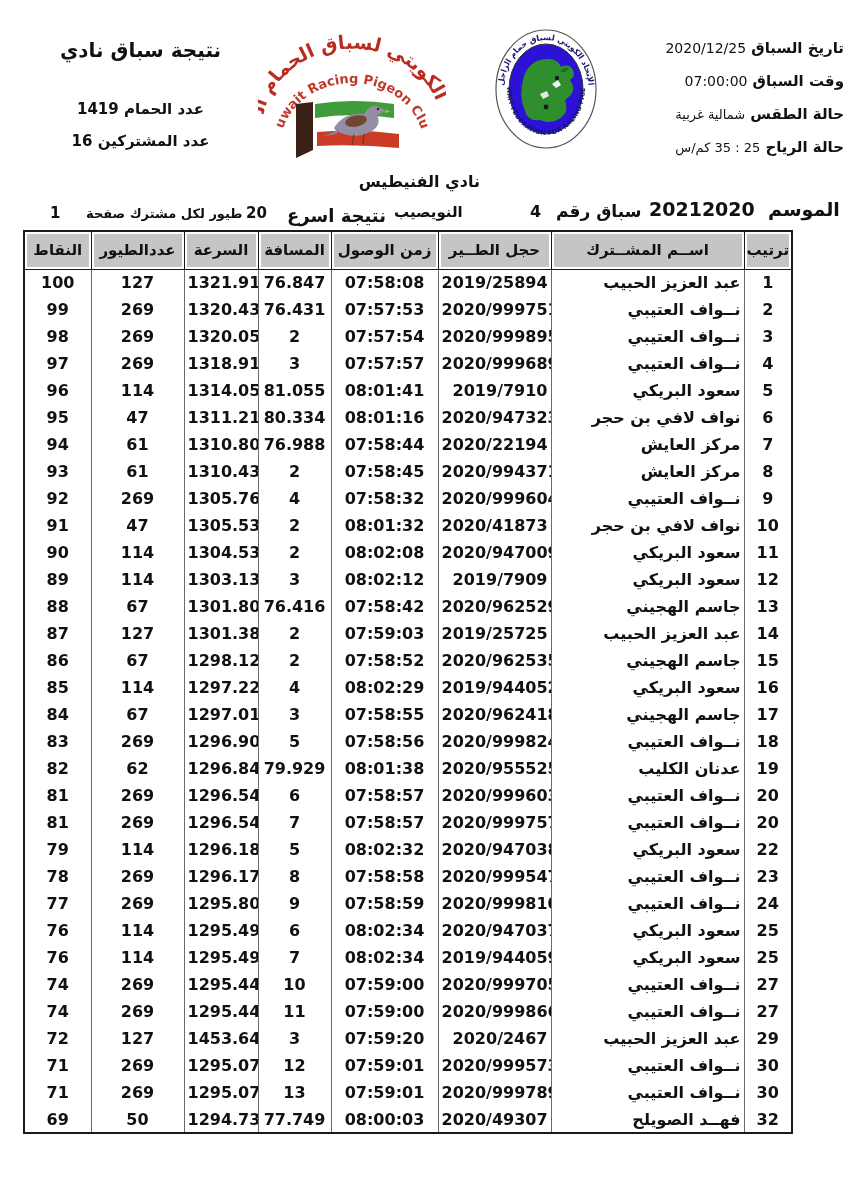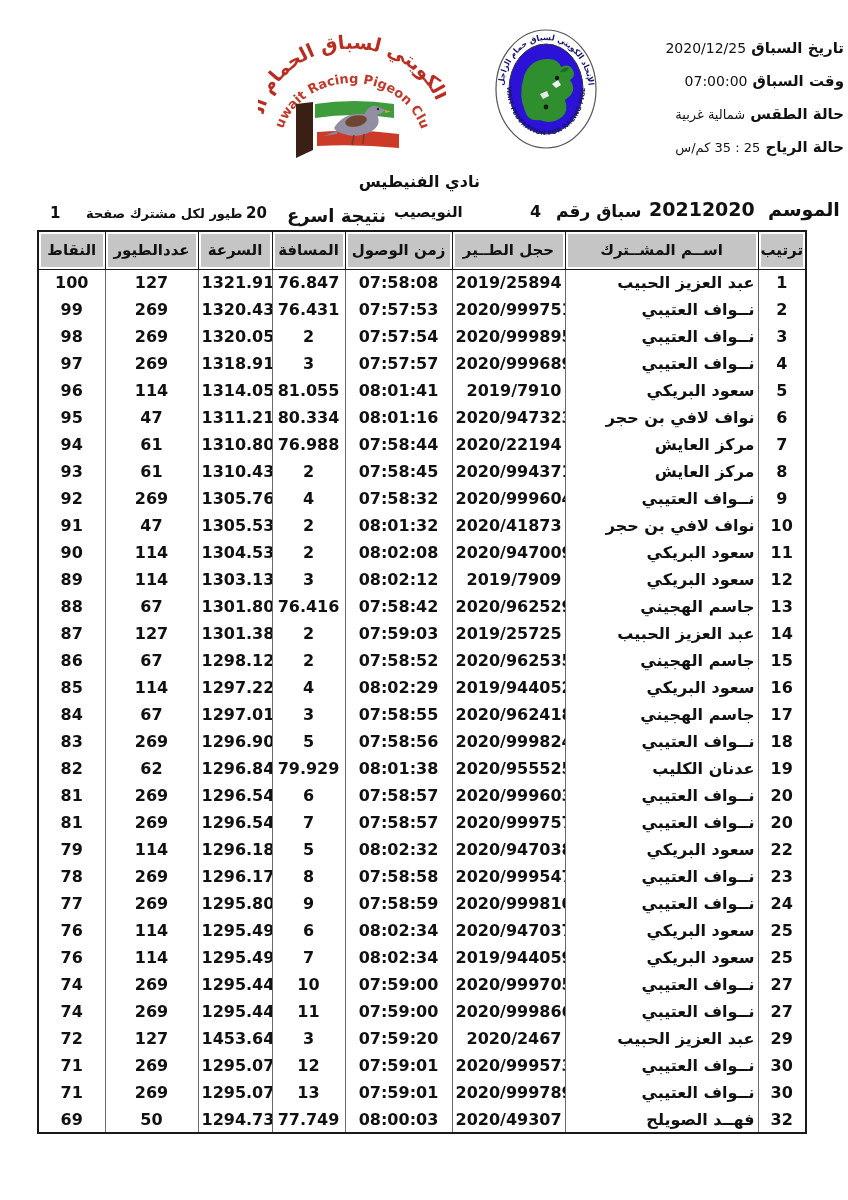--- a/index.html
+++ b/index.html
@@ -32,21 +32,21 @@
   .m-page      { left:50px;  top:204px; font-size:15px; }
   .m-perpart   { left:86px;  top:206px; font-size:13px; }
   .m-rescount  { left:246px; top:204px; font-size:15px; }
   .m-reslabel  { left:287px; top:205px; font-size:18px; }
   .m-location  { left:394px; top:203px; font-size:15px; }
   .m-raceno    { left:530px; top:202px; font-size:16px; }
   .m-racelabel { left:556px; top:201px; font-size:17px; }
   .m-season    { left:649px; top:198px; font-size:19px; }
   .m-seasonlbl { left:768px; top:198px; font-size:19px; }
   
-  .table-wrap { position:absolute; left:37px; top:230px; width:673px; }
+  .table-wrap { position:absolute; left:23px; top:230px; width:673px; }
   table.results { border-collapse:collapse; width:768px; table-layout:fixed; border:2px solid #1a1a1a; }
   table.results thead th { border:1px solid #1a1a1a; padding:2px; height:38px; vertical-align:middle; }
   .chip { background:#c5c5c5; width:100%; height:100%; display:flex; align-items:center;
           justify-content:center; font-weight:bold; font-size:15px; white-space:nowrap;
           overflow:visible; direction:rtl; }
   table.results tbody td {
     border-left:1px solid #6a6a6a; border-right:1px solid #6a6a6a;
     height:27px; font-weight:bold; font-size:16px; padding:0 3px;
     white-space:nowrap; overflow:hidden; vertical-align:middle;
   }
@@ -57,20 +57,31 @@
   td.col-arrival  { text-align:center; padding-right:2px; }
   td.col-ring     { text-align:right; padding-right:4px; }
   td.col-name     { text-align:right; padding-right:6px; font-size:14px; direction:rtl; }
   td.col-rank     { text-align:center; }
 </style>
 </head>
 <body>
 
 <div class="page">
 
+  <div class="top-left">
+    <div class="tl-title">نتيجة سباق نادي</div>
+    <div class="tl-line l1">
+      <b>عدد الحمام</b>
+      <span>1419</span>
+    </div>
+    <div class="tl-line l2">
+      <b>عدد المشتركين</b>
+      <span>16</span>
+    </div>
+  </div>
 
   <div class="top-right">
     <div class="info-line" style="top:38px;">
       <b>تاريخ السباق</b>
       <span>2020/12/25</span>
     </div>
     <div class="info-line" style="top:71px;">
       <b>وقت السباق</b>
       <span>07:00:00</span>
     </div>

